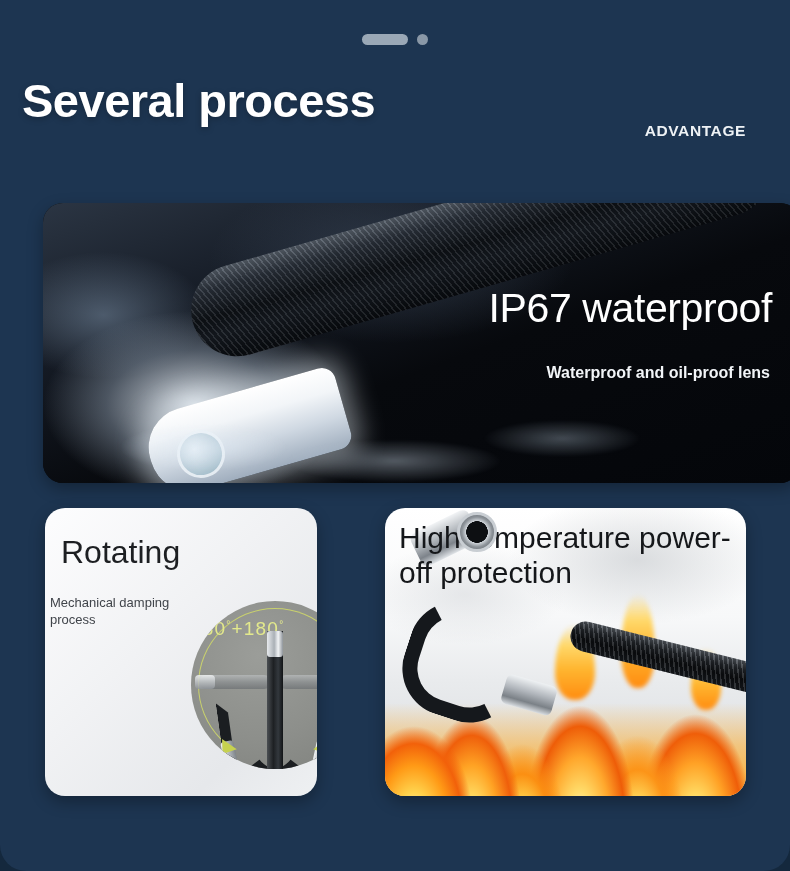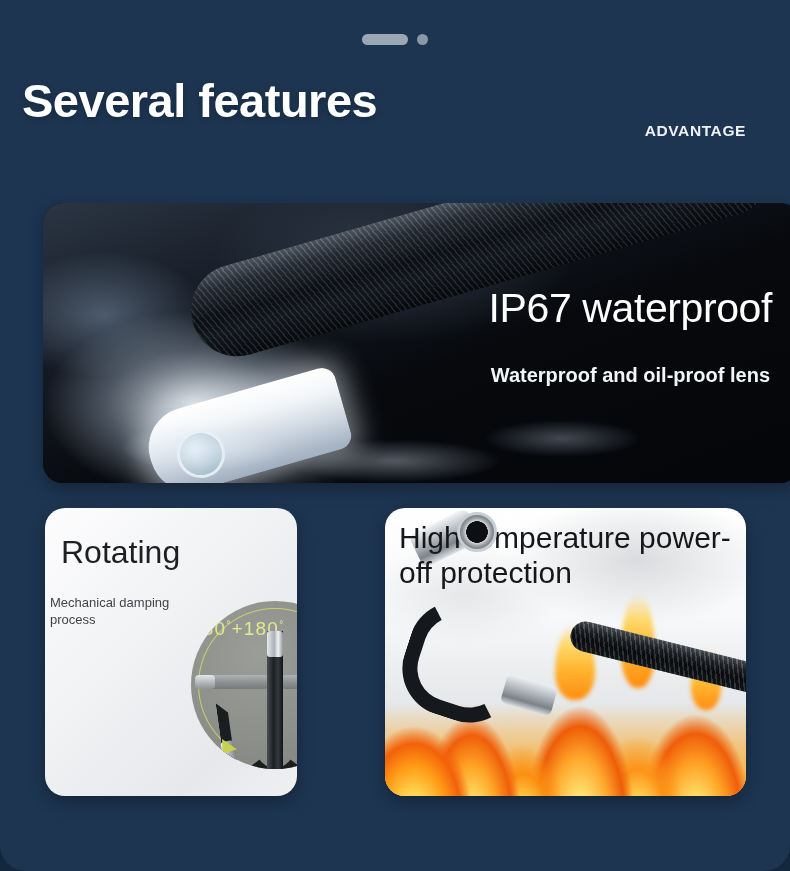--- a/index.html
+++ b/index.html
@@ -158,30 +158,30 @@
     right: 28px;
     top: 82px;
     font-size: 41px;
     color: #ffffff;
     letter-spacing: -0.4px;
   }
   .water-sub {
     position: absolute;
     right: 30px;
     top: 161px;
-    font-size: 20px;
+    font-size: 16px;
     font-weight: bold;
     color: #f2f5f8;
   }
 
   
   .card-rotate {
     left: 45px;
     top: 508px;
-    width: 252px;
+    width: 272px;
     height: 288px;
     background: linear-gradient(135deg, #fdfdfe 0%, #f1f2f4 42%, #e6e8eb 78%, #eef0f2 100%);
   }
   .rotate-title {
     position: absolute;
     left: 16px;
     top: 26px;
     font-size: 32px;
     color: #1d1f22;
   }
@@ -436,21 +436,21 @@
 </head>
 <body>
 
 <div class="page">
 
   <div class="pager">
     <div class="pager-pill"></div>
     <div class="pager-dot"></div>
   </div>
 
-  <div class="headline">Several features</div>
+  <div class="headline">Several process</div>
   <div class="advantage">ADVANTAGE</div>
 
   <div class="card card-water">
     <div class="water-photo"></div>
     <div class="cable">
       <div class="cable-weave"></div>
     </div>
     <div class="probe-tip">
       <div class="probe-lens"></div>
     </div>

